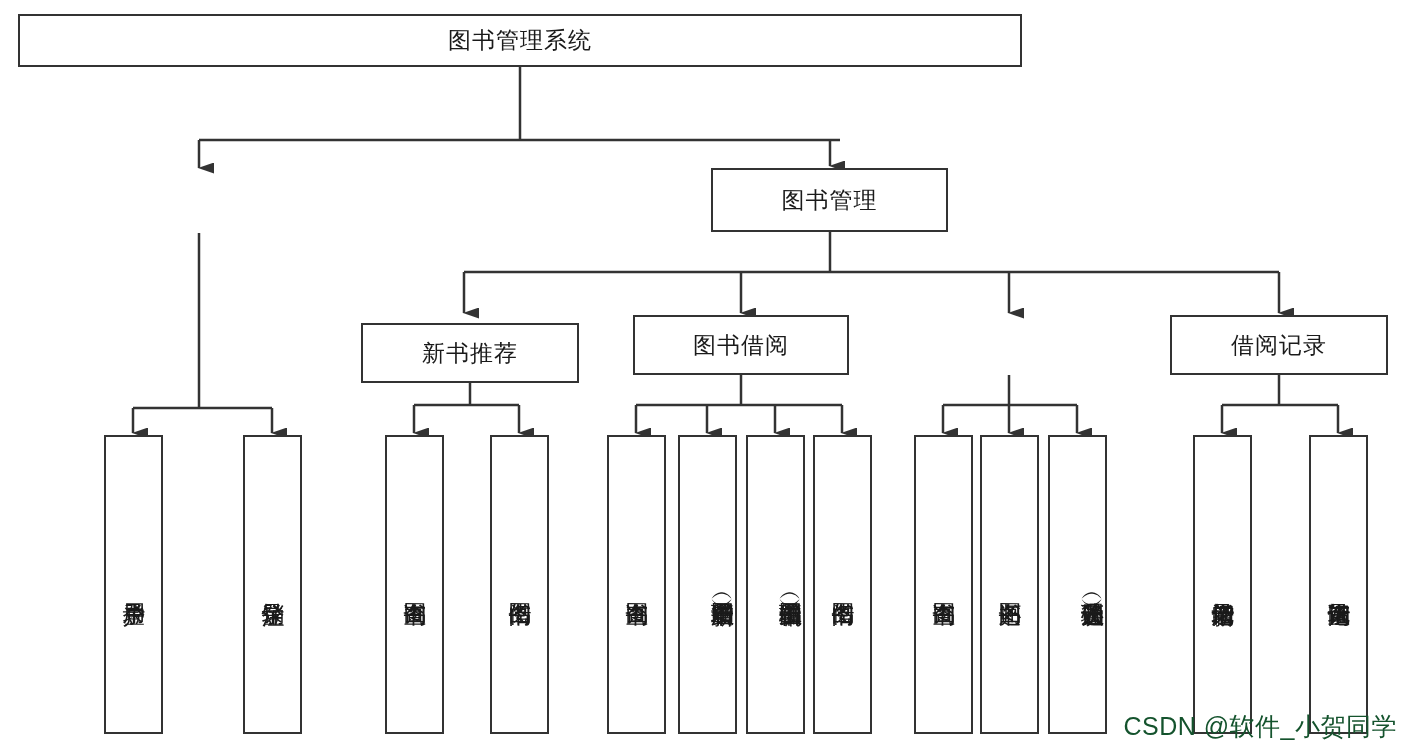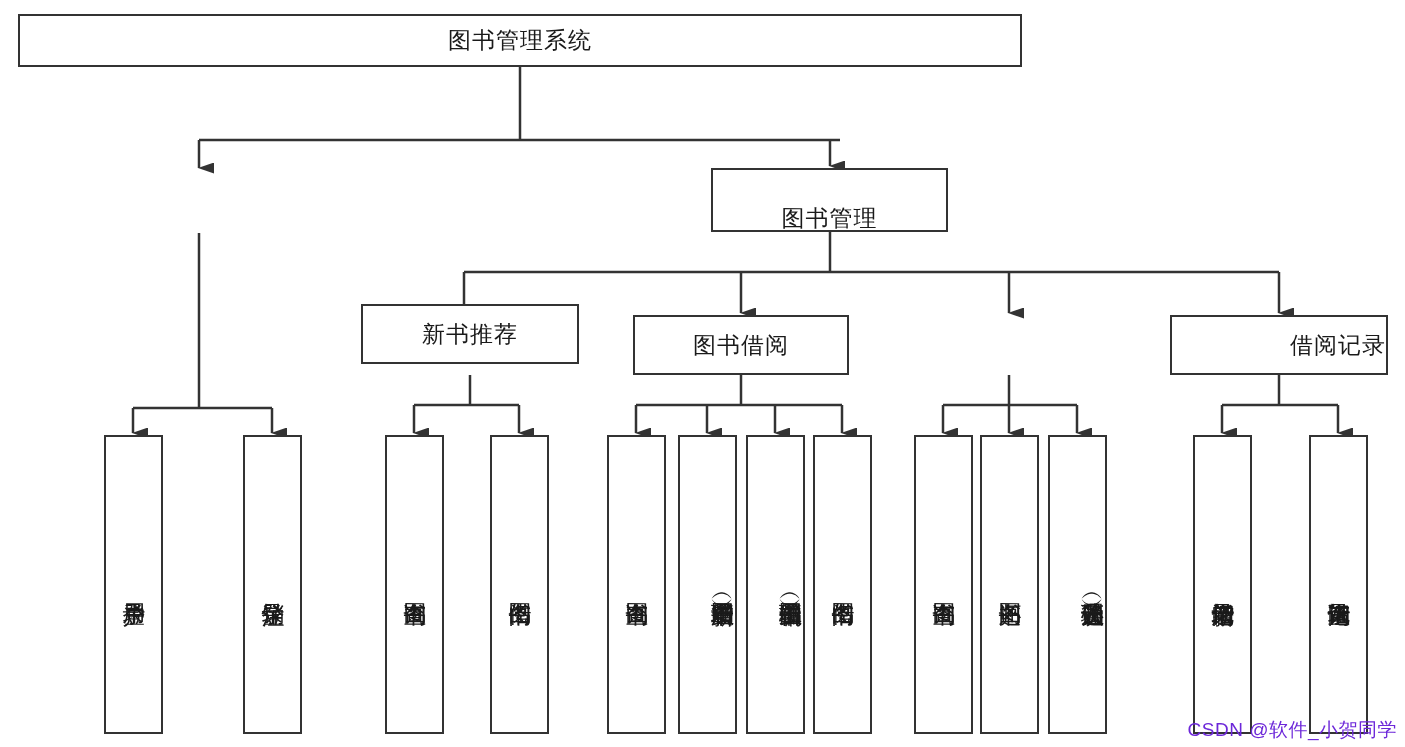--- a/index.html
+++ b/index.html
@@ -51,22 +51,22 @@
     padding-bottom: 6px;
     text-align: center;
   }
   .node-v.top-align {
     align-items: flex-start;
   }
   .watermark {
     position: absolute;
     right: 8px;
     bottom: 4px;
-    font-size: 19px;
-    color: #6d28d9;
+    font-size: 25px;
+    color: #14532d;
     letter-spacing: 0.5px;
     white-space: nowrap;
     font-family: "Liberation Sans", "DejaVu Sans", sans-serif;
   }
 </style>
 </head>
 <body>
 
 <div id="canvas">
 
@@ -117,31 +117,31 @@
       <path d="M1222,405 L1338,405"></path>
       <path d="M1222,405 L1222,433" marker-end="url(#ah)"></path>
       <path d="M1338,405 L1338,433" marker-end="url(#ah)"></path>
     </g>
   </svg>
 
   <div class="node node-h" style="left:18px; top:14px; width:1004px; height:53px;">
     <span>图书管理系统</span>
   </div>
 
-  <div class="node node-h" style="left:711px; top:168px; width:237px; height:64px;align-items:flex-end;">
+  <div class="node node-h" style="left:711px; top:168px; width:237px; height:64px;">
     <span>图书管理</span>
   </div>
 
-  <div class="node node-h" style="left:361px; top:304px; width:218px; height:60px;text-align:center;">
+  <div class="node node-h" style="left:361px; top:323px; width:218px; height:60px;text-align:center;">
     <span>新书推荐</span>
   </div>
   <div class="node node-h" style="left:633px; top:315px; width:216px; height:60px;">
     <span>图书借阅</span>
   </div>
-  <div class="node node-h" style="left:1170px; top:315px; width:218px; height:60px;justify-content:flex-end;">
+  <div class="node node-h" style="left:1170px; top:315px; width:218px; height:60px;">
     <span>借阅记录</span>
   </div>
 
   <div class="node node-v" style="left:104px; top:435px; width:59px; height:299px;">
     <span>用户登录</span>
   </div>
   <div class="node node-v" style="left:243px; top:435px; width:59px; height:299px;">
     <span>注销登录</span>
   </div>
 

